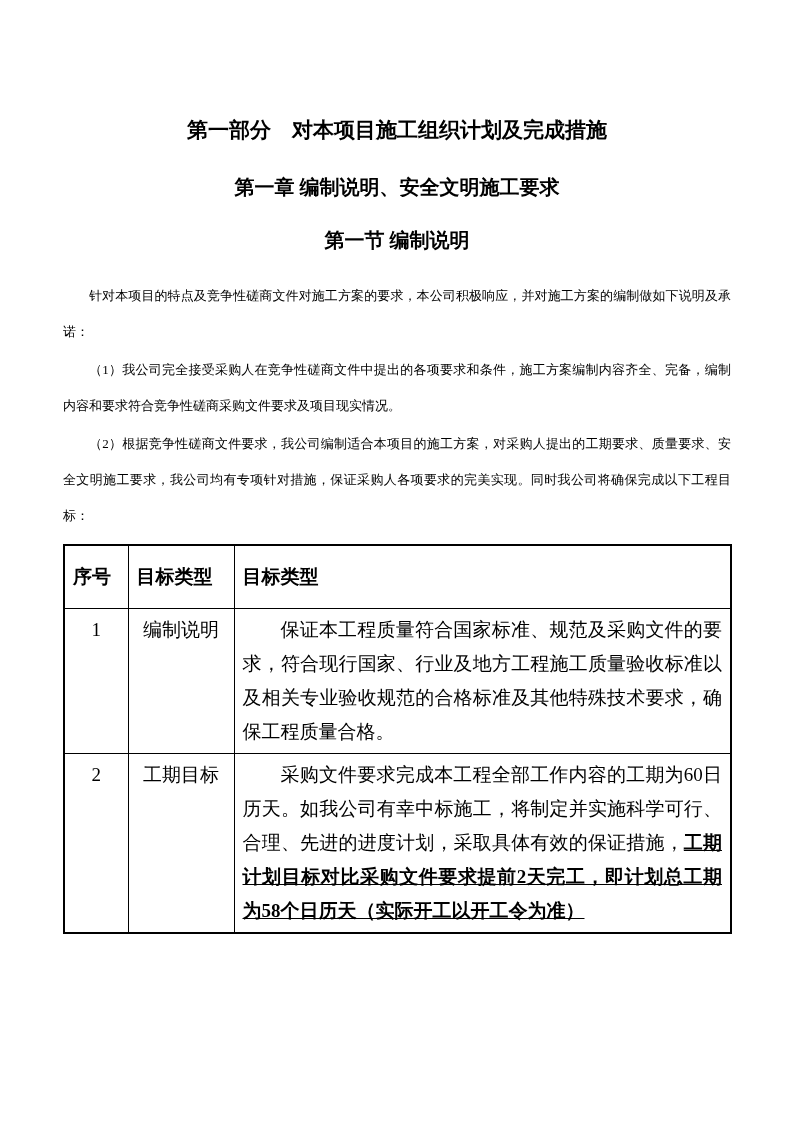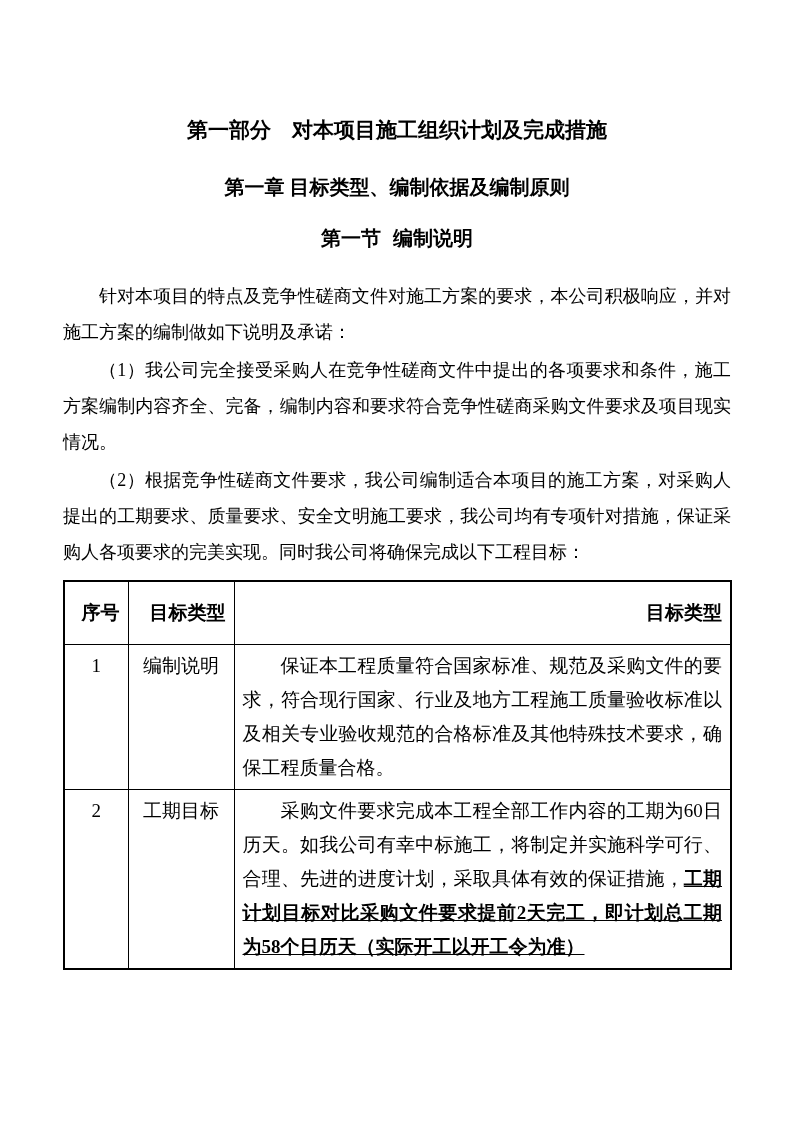--- a/index.html
+++ b/index.html
@@ -32,28 +32,27 @@
   }
   .heading-chapter {
     font-size: 20px;
     line-height: 24px;
     margin-top: 33px;
   }
   .heading-section {
     font-size: 20px;
     line-height: 24px;
     margin-top: 29px;
-    font-family: Liberation Mono, monospace;
   }
   .body-text {
     margin-top: 26px;
   }
   .body-text p {
     margin: 0 0 2px 0;
-    font-size: 18px;
+    font-size: 13px;
     line-height: 36px;
     text-align: justify;
     text-indent: 2em;
   }
   table.goals {
     border-collapse: collapse;
     table-layout: fixed;
     width: 667px;
     margin-top: 10px;
     border: 2px solid #000000;
@@ -61,21 +60,21 @@
   table.goals th,
   table.goals td {
     border: 1px solid #000000;
     font-size: 19px;
     line-height: 34px;
     padding: 4px 8px;
     overflow: hidden;
   }
   table.goals th {
     font-weight: bold;
-    text-align: right;
+    text-align: left;
     vertical-align: middle;
     height: 63px;
   }
   td.cell-no,
   td.cell-type {
     text-align: center;
     vertical-align: top;
   }
   td.cell-content {
     text-align: justify;
@@ -87,21 +86,21 @@
     text-decoration: underline;
   }
 </style>
 </head>
 <body>
 
 <div class="page">
 
   <h1 class="heading heading-part">第一部分　对本项目施工组织计划及完成措施</h1>
 
-  <h2 class="heading heading-chapter">第一章 目标类型、编制依据及编制原则</h2>
+  <h2 class="heading heading-chapter">第一章 编制说明、安全文明施工要求</h2>
 
   <h3 class="heading heading-section">第一节 编制说明</h3>
 
   <div class="body-text">
     <p>针对本项目的特点及竞争性磋商文件对施工方案的要求，本公司积极响应，并对施工方案的编制做如下说明及承诺：</p>
     <p>（1）我公司完全接受采购人在竞争性磋商文件中提出的各项要求和条件，施工方案编制内容齐全、完备，编制内容和要求符合竞争性磋商采购文件要求及项目现实情况。</p>
     <p>（2）根据竞争性磋商文件要求，我公司编制适合本项目的施工方案，对采购人提出的工期要求、质量要求、安全文明施工要求，我公司均有专项针对措施，保证采购人各项要求的完美实现。同时我公司将确保完成以下工程目标：</p>
   </div>
 
   <table class="goals">

